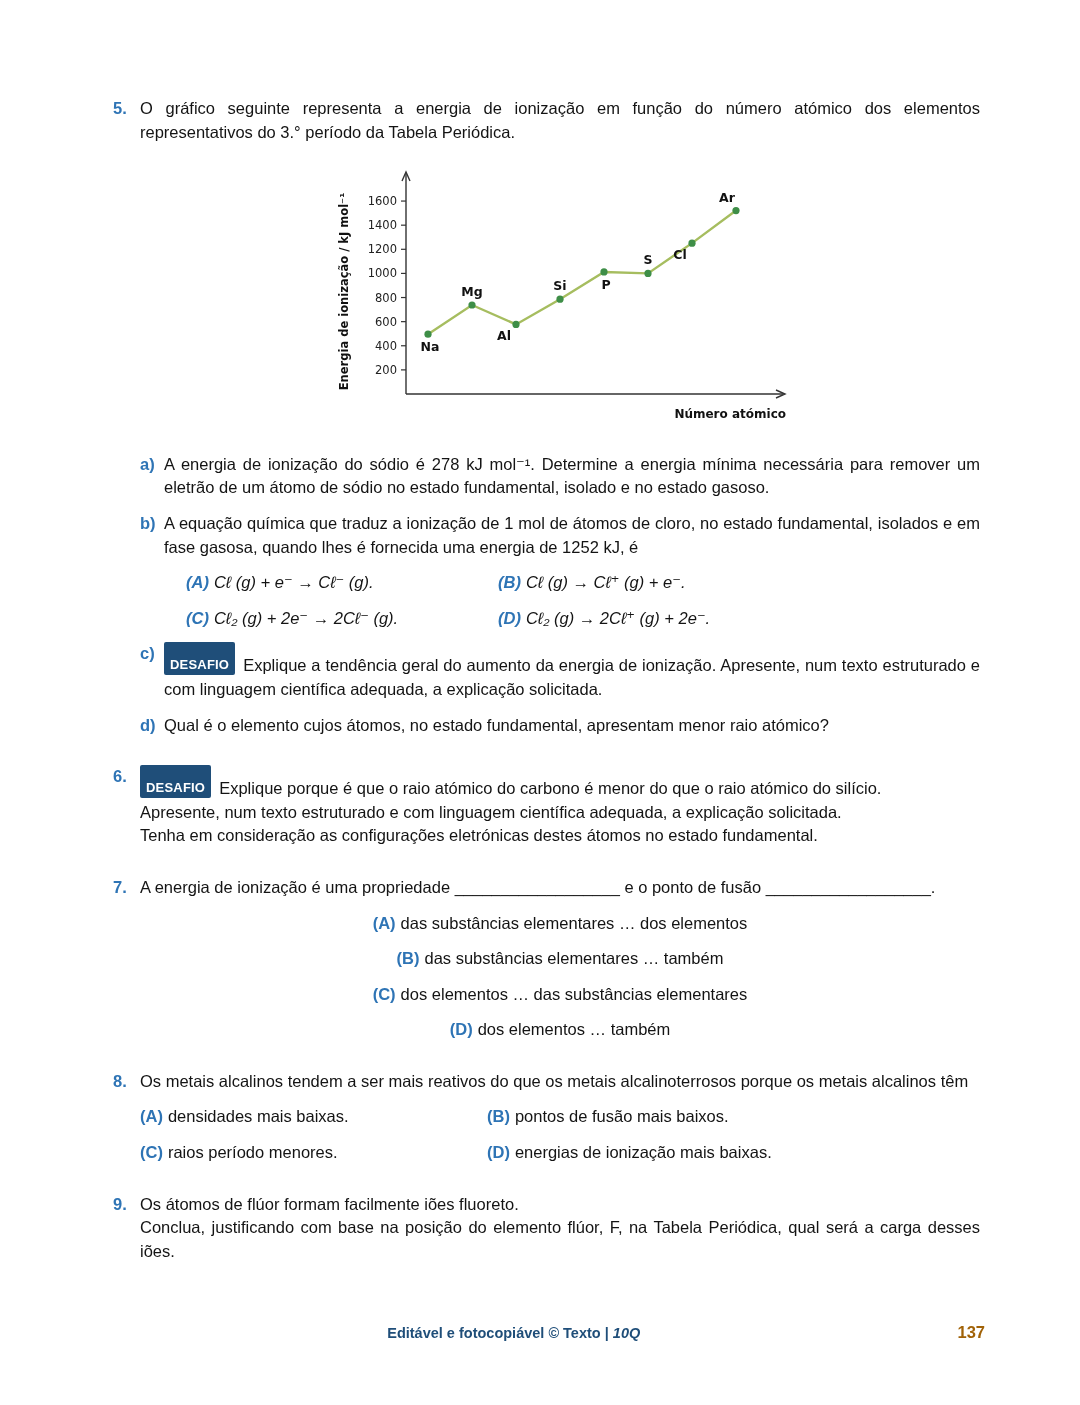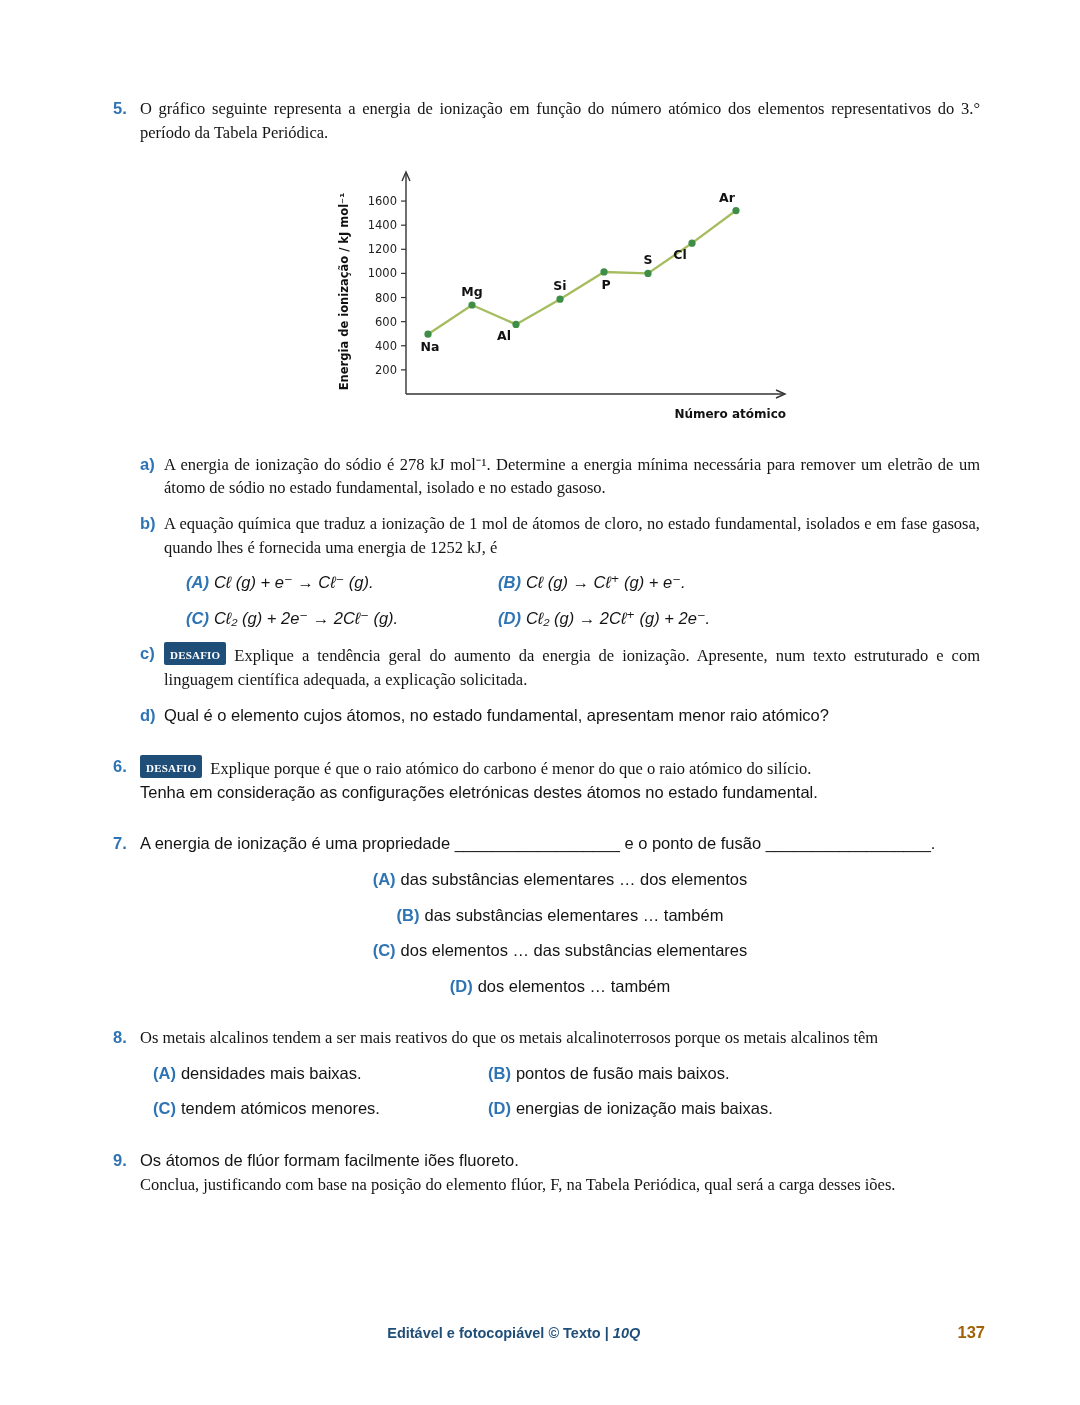--- a/index.html
+++ b/index.html
@@ -8,34 +8,34 @@
   .page{
     width:1080px; height:1405px; margin:0 auto; background:#fff; position:relative;
     font-family:"Liberation Sans","DejaVu Sans",sans-serif; font-size:16.5px; line-height:1.43;
     color:var(--ink); padding:97px 100px 120px 113px; overflow:hidden;
   }
   .q{ margin-bottom:28px; }
   .q-head{ display:flex; }
   .qnum{ flex:0 0 27px; font-weight:700; color:var(--blue); }
   .qbody{ flex:1; min-width:0; }
   p.qtext{ margin:0; }
-  .just{ text-align:justify;font-family:Liberation Serif, serif; }
+  .just{ text-align:justify; }
   .para{ margin-top:12px; }
   .sub{ display:flex; margin-left:27px; margin-top:12px; }
   .slab{ flex:0 0 24px; font-weight:700; color:var(--blue); }
   .sub .qtext{ flex:1; }
   .opts-2col{ display:grid; row-gap:12px; margin-top:12px; }
   .cols-b{ grid-template-columns:312px 1fr; margin-left:73px;font-style:italic; }
-  .cols-q8{ grid-template-columns:335px 1fr; margin-left:40px; }
+  .cols-q8{ grid-template-columns:335px 1fr; margin-left:27px;gap:12px; }
   .opt-list{ margin-left:27px; }
   .opt-list .opt{ margin-top:12px;text-align:center; }
   .okey{ font-weight:700; color:var(--blue); margin-right:5px; }
   .badge{
     display:inline-block; background:var(--navy); color:#fff; font-weight:700;
-    font-size:11px; line-height:1; padding:8px 6px 4px; border-radius:2px;
+    font-size:13px; line-height:1; padding:16px 6px 4px; border-radius:2px;
     margin-right:8px; vertical-align:2px; letter-spacing:.2px;
   }
   .chart-wrap{ margin:12px 0 18px 215px; }
   .footer{ position:absolute; left:113px; right:95px; bottom:60px; display:flex; align-items:baseline;gap:43px; }
   .footer-center{ flex:1; text-align:center; color:var(--navy); font-weight:700; font-size:14.5px; }
   .footer-center i{ font-style:italic; }
   .footer-page{ font-weight:700; font-size:16.5px; color:#a16207; }
 </style>
 </head>
 <body>
@@ -130,20 +130,21 @@
     </div>
   </section>
 
   <section class="q">
     <div class="q-head">
       <span class="qnum">6.</span>
       <div class="qbody">
         <p class="qtext just">
           <span class="badge">DESAFIO</span><span>Explique porque é que o raio atómico do carbono é menor do que o raio atómico do silício.</span>
         </p>
+        <p class="qtext para">Apresente, num texto estruturado e com linguagem científica adequada, a explicação solicitada.</p>
         <p class="qtext para">Tenha em consideração as configurações eletrónicas destes átomos no estado fundamental.</p>
       </div>
     </div>
   </section>
 
   <section class="q">
     <div class="q-head">
       <span class="qnum">7.</span>
       <p class="qtext">A energia de ionização é uma propriedade __________________ e o ponto de fusão __________________.</p>
     </div>
@@ -169,21 +170,21 @@
       <p class="qtext just">Os metais alcalinos tendem a ser mais reativos do que os metais alcalinoterrosos porque os metais alcalinos têm</p>
     </div>
     <div class="opts-2col cols-q8">
       <div class="opt">
         <span class="okey">(A)</span><span>densidades mais baixas.</span>
       </div>
       <div class="opt">
         <span class="okey">(B)</span><span>pontos de fusão mais baixos.</span>
       </div>
       <div class="opt">
-        <span class="okey">(C)</span><span>tendem atómicos menores.</span>
+        <span class="okey">(C)</span><span>raios período menores.</span>
       </div>
       <div class="opt">
         <span class="okey">(D)</span><span>energias de ionização mais baixas.</span>
       </div>
     </div>
   </section>
 
   <section class="q">
     <div class="q-head">
       <span class="qnum">9.</span>

